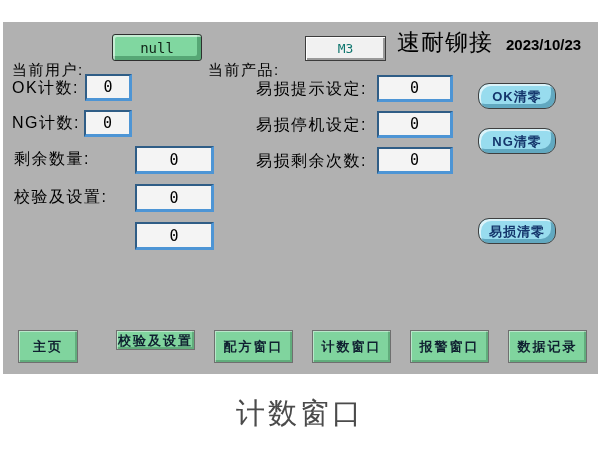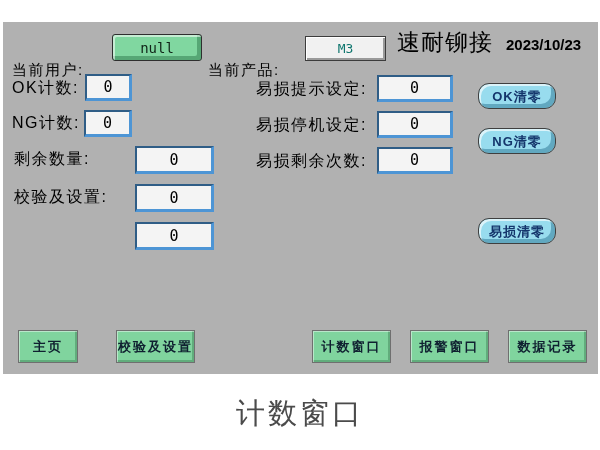--- a/index.html
+++ b/index.html
@@ -98,21 +98,22 @@
   <div class="field" style="left:374px;top:89px;width:76px;height:27px;">0</div>
 
   <span class="lbl lbl-big" style="left:253px;top:131px;">易损剩余次数:</span>
   <div class="field" style="left:374px;top:125px;width:76px;height:27px;">0</div>
 
   <div class="btn btn-cyan" style="left:475px;top:61px;width:78px;height:26px;">OK清零</div>
   <div class="btn btn-cyan" style="left:475px;top:106px;width:78px;height:26px;">NG清零</div>
   <div class="btn btn-cyan" style="left:475px;top:196px;width:78px;height:26px;">易损清零</div>
 
   <div class="btn btn-nav" style="left:15px;top:308px;width:60px;height:33px;text-align:right;">主页</div>
-  <div class="btn btn-nav" style="left:113px;top:308px;width:79px;height:33px;">校验及设置</div>
+  <div class="btn btn-nav" style="left:113px;top:308px;width:79px;height:20px;">校验及设置</div>
+  <div class="btn btn-nav" style="left:211px;top:308px;width:79px;height:33px;">配方窗口</div>
   <div class="btn btn-nav" style="left:309px;top:308px;width:79px;height:33px;">计数窗口</div>
   <div class="btn btn-nav" style="left:407px;top:308px;width:79px;height:33px;">报警窗口</div>
   <div class="btn btn-nav" style="left:505px;top:308px;width:79px;height:33px;">数据记录</div>
 
 </div>
 
 <span class="brand">速耐铆接</span>
 <span class="date">2023/10/23</span>
 
 <div class="caption">计数窗口</div>

